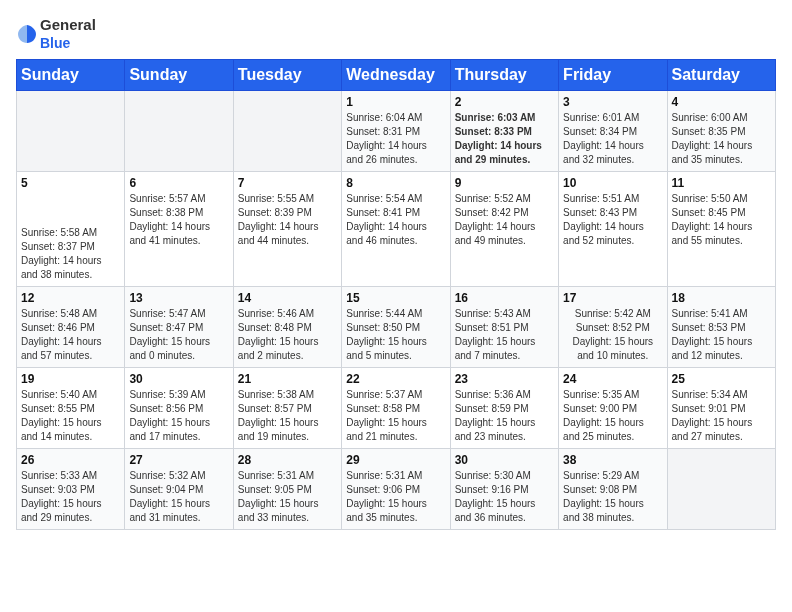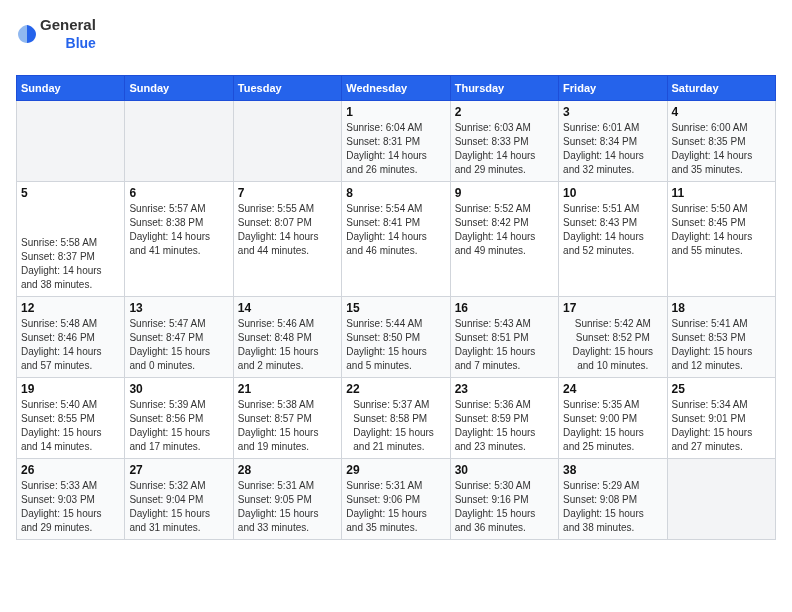--- a/index.html
+++ b/index.html
@@ -7,22 +7,21 @@
       font-family: Arial, sans-serif;
       background: #fff;
       width: 792px;
       min-height: 612px;
       padding: 16px;
     }
     .header {
       display: flex;
       justify-content: space-between;
       align-items: flex-start;
-      margin-bottom: 24px;
-      text-align: right;
+      margin-bottom: 8px;
     }
     .logo {
       display: flex;
       align-items: center;
       gap: 4px;
     }
     .title-block {
       text-align: right;
     }
     .main-title {
@@ -37,21 +36,21 @@
     table {
       width: 100%;
       border-collapse: collapse;
       font-size: 11px;
     }
     thead th {
       background: #2563eb;
       color: #fff;
       padding: 6px 4px;
       text-align: left;
-      font-size: 11px;
+      font-size: 16px;
       font-weight: bold;
       border: 1px solid #1d4ed8;
     }
     tbody td {
       border: 1px solid #d1d5db;
       padding: 4px;
       vertical-align: top;
       width: calc(100% / 7);
       min-height: 80px;
     }
@@ -119,21 +118,21 @@
         <td class="empty-cell"></td>
         <td>
           <div class="day-number">1</div>
           <div class="day-info" style="white-space: pre-line;">Sunrise: 6:04 AM
 Sunset: 8:31 PM
 Daylight: 14 hours
 and 26 minutes.</div>
         </td>
         <td>
           <div class="day-number">2</div>
-          <div class="day-info" style="white-space: pre-line;">Sunrise: 6:03 AM
+          <div class="day-info" style="white-space: pre-line; font-weight: bold;">Sunrise: 6:03 AM
 Sunset: 8:33 PM
 Daylight: 14 hours
 and 29 minutes.</div>
         </td>
         <td>
           <div class="day-number">3</div>
           <div class="day-info" style="white-space: pre-line;">Sunrise: 6:01 AM
 Sunset: 8:34 PM
 Daylight: 14 hours
 and 32 minutes.</div>
@@ -157,21 +156,21 @@
         <td>
           <div class="day-number">6</div>
           <div class="day-info" style="white-space: pre-line;">Sunrise: 5:57 AM
 Sunset: 8:38 PM
 Daylight: 14 hours
 and 41 minutes.</div>
         </td>
         <td>
           <div class="day-number">7</div>
           <div class="day-info" style="white-space: pre-line;">Sunrise: 5:55 AM
-Sunset: 8:07 PM
+Sunset: 8:39 PM
 Daylight: 14 hours
 and 44 minutes.</div>
         </td>
         <td>
           <div class="day-number">8</div>
           <div class="day-info" style="white-space: pre-line;">Sunrise: 5:54 AM
 Sunset: 8:41 PM
 Daylight: 14 hours
 and 46 minutes.</div>
         </td>
@@ -265,21 +264,21 @@
         </td>
         <td>
           <div class="day-number">21</div>
           <div class="day-info" style="white-space: pre-line;">Sunrise: 5:38 AM
 Sunset: 8:57 PM
 Daylight: 15 hours
 and 19 minutes.</div>
         </td>
         <td>
           <div class="day-number">22</div>
-          <div class="day-info" style="white-space: pre-line; margin-left: 7px;">Sunrise: 5:37 AM
+          <div class="day-info" style="white-space: pre-line;">Sunrise: 5:37 AM
 Sunset: 8:58 PM
 Daylight: 15 hours
 and 21 minutes.</div>
         </td>
         <td>
           <div class="day-number">23</div>
           <div class="day-info" style="white-space: pre-line;">Sunrise: 5:36 AM
 Sunset: 8:59 PM
 Daylight: 15 hours
 and 23 minutes.</div>

